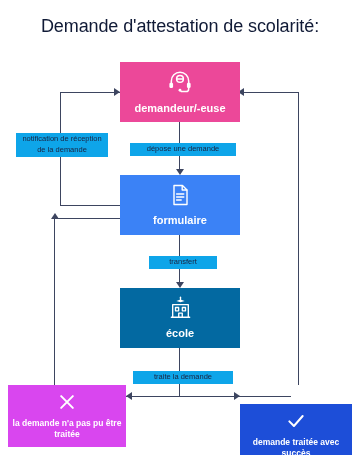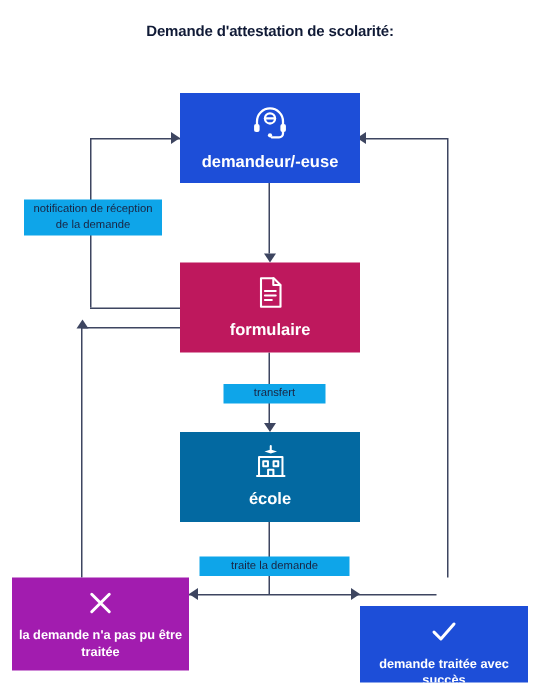--- a/index.html
+++ b/index.html
@@ -18,22 +18,22 @@
     position: relative;
     width: 360px;
     height: 455px;
   }
   .title {
     position: absolute;
     top: 16px;
     left: 0;
     width: 360px;
     text-align: center;
-    font-size: 10px;
-    font-weight: bold;
+    font-size: 18px;
+    font-weight: normal;
     color: #101a36;
     letter-spacing: -0.1px;
   }
 
   
   .box {
     position: absolute;
     box-sizing: border-box;
     display: flex;
     flex-direction: column;
@@ -50,24 +50,24 @@
   }
   .box.small .label {
     font-size: 8.5px;
     margin-top: 6px;
   }
   .icon {
     display: block;
     line-height: 0;
   }
 
-  .box-demandeur { left: 120px; top: 62px; width: 120px; height: 60px; background: #1d4ed8; }
-  .box-formulaire { left: 120px; top: 175px; width: 120px; height: 60px; background: #be185d; }
+  .box-demandeur { left: 120px; top: 62px; width: 120px; height: 60px; background: #ec4899; }
+  .box-formulaire { left: 120px; top: 175px; width: 120px; height: 60px; background: #3b82f6; }
   .box-ecole { left: 120px; top: 288px; width: 120px; height: 60px; background: #0369a1; }
-  .box-echec { left: 8px; top: 385px; width: 118px; height: 62px; background: #a21caf; }
+  .box-echec { left: 8px; top: 385px; width: 118px; height: 62px; background: #d946ef; }
   .box-succes { left: 240px; top: 404px; width: 112px; height: 62px; background: #1d4ed8; }
 
   
   .line {
     position: absolute;
     background: #3d4560;
   }
   .h { height: 1px; }
   .v { width: 1px; }
 
@@ -136,20 +136,21 @@
   <div class="arrow right" style="left:114px; top:88px;"></div>
 
   <div class="line v" style="left:54px; top:218px; height:167px;"></div>
   <div class="line h" style="left:54px; top:218px; width:66px;"></div>
   <div class="arrow up" style="left:51px; top:213px;"></div>
 
   <div class="line v" style="left:298px; top:92px; height:293px;"></div>
   <div class="line h" style="left:240px; top:92px; width:58px;"></div>
   <div class="arrow left" style="left:238px; top:88px;"></div>
 
+  <div class="caption" style="left:130px; top:143px; width:100px;">dépose une demande</div>
   <div class="caption" style="left:133px; top:371px; width:94px;">traite la demande</div>
   <div class="caption" style="left:149px; top:256px; width:62px;">transfert</div>
   <div class="caption" style="left:16px; top:133px; width:86px;">notification de réception de la demande</div>
 
   <div class="box box-demandeur">
     <span class="icon">
       <svg width="26" height="26" viewBox="0 0 24 24" fill="none" stroke="#ffffff" stroke-width="1.4" stroke-linecap="round" stroke-linejoin="round">
         <path d="M4 13v-2a8 8 0 0 1 16 0v2"></path>
         <rect x="2.2" y="12.6" width="3.4" height="5" rx="1.3" fill="#ffffff" stroke="none"></rect>
         <rect x="18.4" y="12.6" width="3.4" height="5" rx="1.3" fill="#ffffff" stroke="none"></rect>

